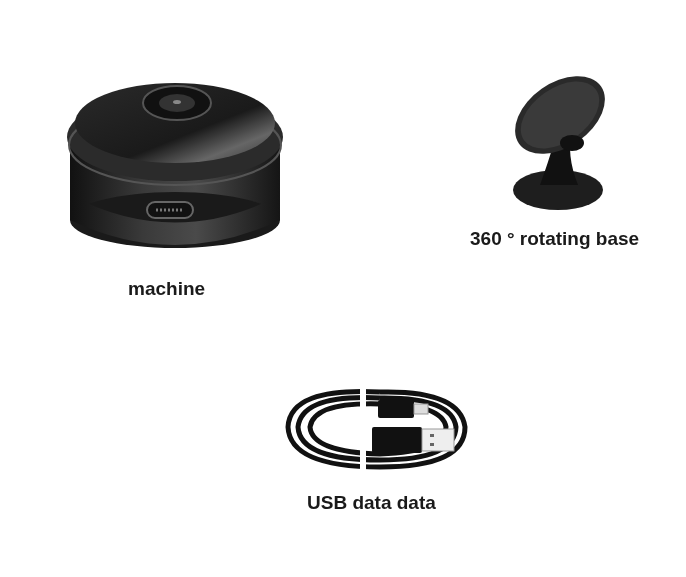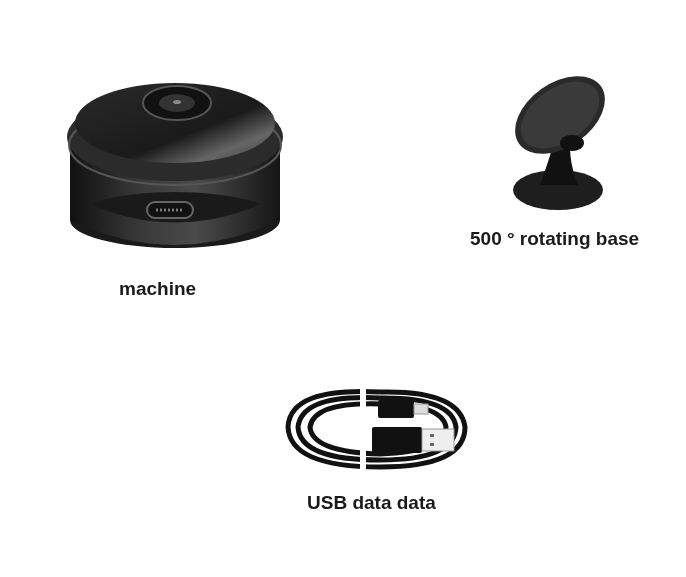--- a/index.html
+++ b/index.html
@@ -39,34 +39,34 @@
     <ellipse cx="120" cy="92" rx="108" ry="44" fill="#2b2b2b"></ellipse>
     <ellipse cx="120" cy="100" rx="106" ry="40" fill="none" stroke="#555" stroke-width="2"></ellipse>
     <ellipse cx="120" cy="78" rx="100" ry="40" fill="url(#top)"></ellipse>
     <ellipse cx="122" cy="58" rx="34" ry="17" fill="#111" stroke="#555" stroke-width="2"></ellipse>
     <ellipse cx="122" cy="58" rx="18" ry="9" fill="#333"></ellipse>
     <ellipse cx="122" cy="57" rx="4" ry="2" fill="#888"></ellipse>
     <rect x="92" y="157" width="46" height="16" rx="8" fill="#111" stroke="#666" stroke-width="2"></rect>
     <line x1="101" y1="165" x2="129" y2="165" stroke="#777" stroke-width="3" stroke-dasharray="2 2"></line>
   </svg>
 </div>
-<div class="label" style="left:119px; top:278px;">machine</div>
+<div class="label" style="left:128px; top:278px;">machine</div>
 
 <div class="item" style="left:500px; top:65px; width:130px; height:150px;">
   <svg width="130" height="150" viewBox="0 0 130 150">
     <ellipse cx="58" cy="125" rx="45" ry="20" fill="#1e1e1e"></ellipse>
     <path d="M40 120 Q58 70 55 65 L72 65 Q66 90 78 120 Z" fill="#111"></path>
     <g transform="rotate(-35 60 50)">
       <ellipse cx="60" cy="50" rx="50" ry="32" fill="#2a2a2a"></ellipse>
       <ellipse cx="60" cy="50" rx="44" ry="27" fill="#3a3a3a"></ellipse>
     </g>
     <ellipse cx="72" cy="78" rx="12" ry="8" fill="#111"></ellipse>
   </svg>
 </div>
-<div class="label" style="left:470px; top:228px;">500 ° rotating base</div>
+<div class="label" style="left:470px; top:228px;">360 ° rotating base</div>
 
 <div class="item" style="left:280px; top:382px; width:195px; height:95px;">
   <svg width="195" height="95" viewBox="0 0 195 95">
     <g fill="none" stroke="#111" stroke-width="5">
       <path d="M100 10 Q10 5 8 45 Q10 85 100 85 Q185 85 185 45 Q180 8 100 10"></path>
       <path d="M100 16 Q22 12 18 45 Q20 78 100 78 Q175 78 176 45 Q172 15 100 16"></path>
       <path d="M100 22 Q34 20 30 45 Q32 70 100 72 Q165 70 166 45 Q162 22 100 22"></path>
     </g>
     <rect x="80" y="5" width="6" height="85" fill="#fff"></rect>
     <rect x="98" y="18" width="36" height="18" rx="2" fill="#111"></rect>

